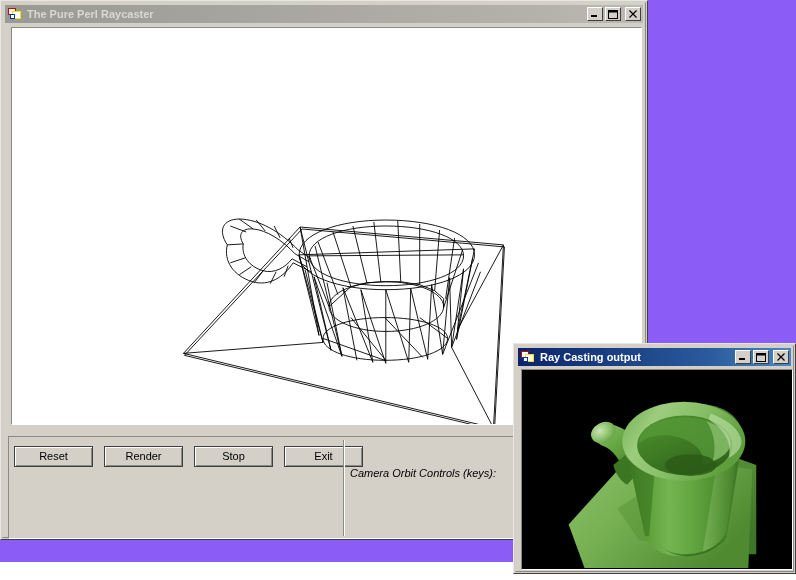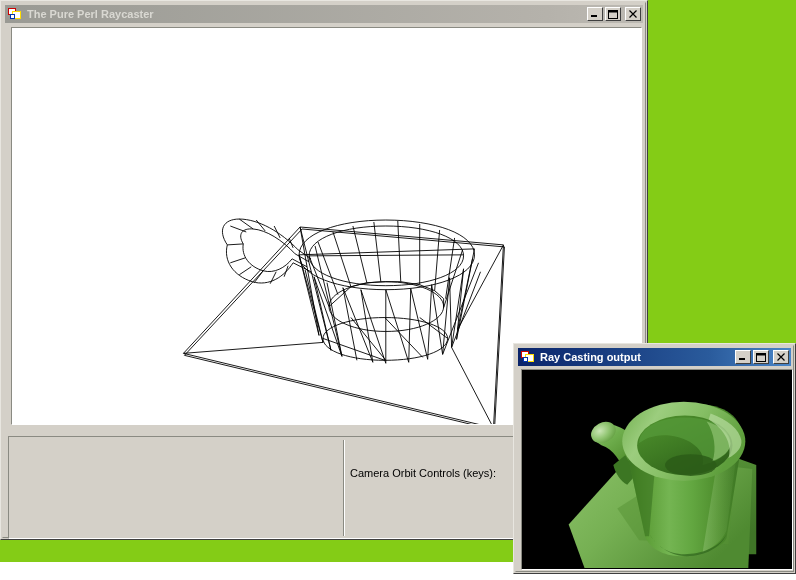--- a/index.html
+++ b/index.html
@@ -9,21 +9,21 @@
     width: 796px;
     height: 580px;
     overflow: hidden;
     font-family: "Liberation Sans", sans-serif;
   }
 
   #root {
     position: relative;
     width: 796px;
     height: 562px;
-    background: #84cc16;
+    background: #8b5cf6;
   }
 
   
   .win {
     position: absolute;
     background: #d4d0c8;
     border-top: 1px solid #e8e6e0;
     border-left: 1px solid #e8e6e0;
     border-right: 1px solid #3f3f3f;
     border-bottom: 1px solid #3f3f3f;
@@ -168,20 +168,21 @@
   }
 
   #help-block {
     position: absolute;
     left: 341px;
     top: 4px;
     font-size: 11px;
     color: #000000;
     line-height: 13px;
     white-space: pre;
+    font-style: italic;
   }
 
   
   #out-win { left: 513px; top: 343px; width: 283px; height: 231px; }
 
   #out-canvas-frame {
     position: absolute;
     left: 5px;
     top: 23px;
     width: 272px;
@@ -338,20 +339,26 @@
             <path d="M320 324 L289 200"></path>
             <path d="M331 330 L304 219"></path>
             <path d="M432 328 L468 236"></path>
             <path d="M441 321 L470 245"></path>
           </g>
         </svg>
       </div>
 
       <div id="control-frame">
 
+        <div class="btn-row">
+          <button class="cbtn">Reset</button>
+          <button class="cbtn">Render</button>
+          <button class="cbtn">Stop</button>
+          <button class="cbtn">Exit</button>
+        </div>
 
 
         <div id="divider"></div>
 
         <div id="help-block">
           <div>Camera Orbit Controls (keys):</div>
         </div>
 
       </div>
     </div>

